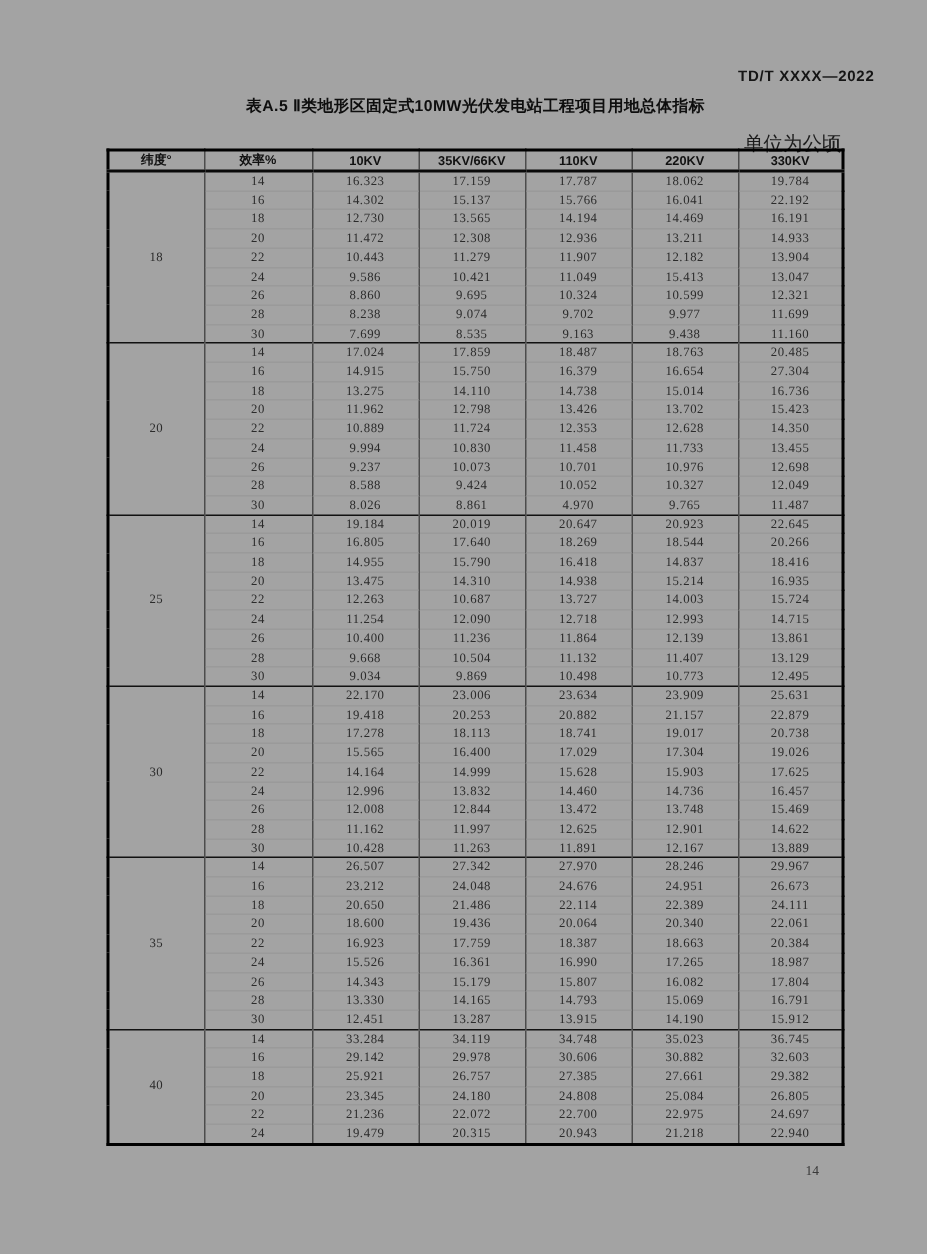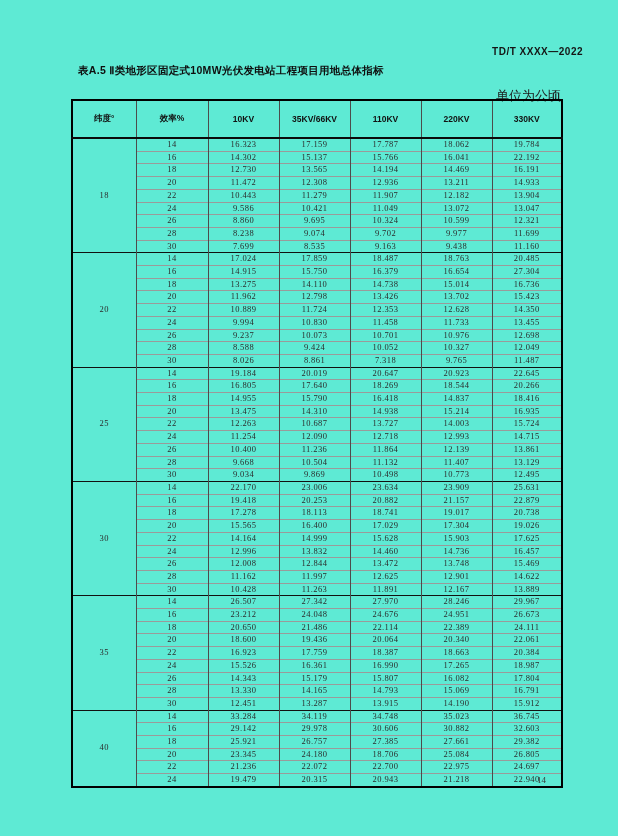--- a/index.html
+++ b/index.html
@@ -1,40 +1,40 @@
 <!DOCTYPE html>
 <html><head>
 <meta charset="utf-8">
 <style>
   html,body{margin:0;padding:0;}
   body{
     width:618px;height:836px;background:#ffffff;position:relative;
     font-family:"Liberation Sans",sans-serif;color:#1a1a1a;overflow:hidden;
   }
-  .page{position:absolute;inset:0;background:#5eead4;outline:1px solid #ececec;text-decoration:underline;}
+  .page{position:absolute;inset:0;background:#a3a3a3;outline:1px solid #ececec;text-decoration:underline;}
   .doc-code{
     position:absolute;top:46px;right:35px;
     font-size:10px;font-weight:bold;letter-spacing:.5px;color:#151515;
     font-family:"Liberation Sans",sans-serif;
   }
   .title{
-    position:absolute;top:64px;left:78px;width:508px;text-align:left;
+    position:absolute;top:64px;left:63px;width:508px;text-align:center;
     font-size:10.5px;font-weight:bold;color:#0e0e0e;letter-spacing:.3px;
   }
   .unit-note{
     position:absolute;top:87px;right:57px;
     font-size:13px;color:#1c1c1c;
   }
   table.indicator{
     position:absolute;top:99px;left:71px;width:490px;
     border-collapse:collapse;table-layout:fixed;
     border:2px solid #000;
   }
   table.indicator th{
-    height:11px;padding:12px;margin:0;
+    height:11px;padding:0;margin:0;
     font-size:8.5px;font-weight:bold;color:#111;text-align:center;vertical-align:middle;
     border-left:1px solid #4c4c4c;border-right:1px solid #4c4c4c;
     border-bottom:2px solid #0a0a0a;
     font-family:"Liberation Sans",sans-serif;
   }
   table.indicator td{
     height:11.7px;line-height:11.7px;padding:0;margin:0;
     font-size:8.5px;text-align:center;vertical-align:middle;color:#2b2b2b;
     font-family:"Liberation Serif",serif;letter-spacing:.4px;
     border-left:1px solid #4c4c4c;border-right:1px solid #4c4c4c;
@@ -122,21 +122,21 @@
           <td>11.279</td>
           <td>11.907</td>
           <td>12.182</td>
           <td>13.904</td>
         </tr>
         <tr>
           <td>24</td>
           <td>9.586</td>
           <td>10.421</td>
           <td>11.049</td>
-          <td>13.072</td>
+          <td>15.413</td>
           <td>13.047</td>
         </tr>
         <tr>
           <td>26</td>
           <td>8.860</td>
           <td>9.695</td>
           <td>10.324</td>
           <td>10.599</td>
           <td>12.321</td>
         </tr>
@@ -218,21 +218,21 @@
           <td>8.588</td>
           <td>9.424</td>
           <td>10.052</td>
           <td>10.327</td>
           <td>12.049</td>
         </tr>
         <tr>
           <td>30</td>
           <td>8.026</td>
           <td>8.861</td>
-          <td>7.318</td>
+          <td>4.970</td>
           <td>9.765</td>
           <td>11.487</td>
         </tr>
         <tr class="group-start">
           <td rowspan="9" class="lat-cell">25</td>
           <td>14</td>
           <td>19.184</td>
           <td>20.019</td>
           <td>20.647</td>
           <td>20.923</td>
@@ -470,21 +470,21 @@
           <td>25.921</td>
           <td>26.757</td>
           <td>27.385</td>
           <td>27.661</td>
           <td>29.382</td>
         </tr>
         <tr>
           <td>20</td>
           <td>23.345</td>
           <td>24.180</td>
-          <td>18.706</td>
+          <td>24.808</td>
           <td>25.084</td>
           <td>26.805</td>
         </tr>
         <tr>
           <td>22</td>
           <td>21.236</td>
           <td>22.072</td>
           <td>22.700</td>
           <td>22.975</td>
           <td>24.697</td>

